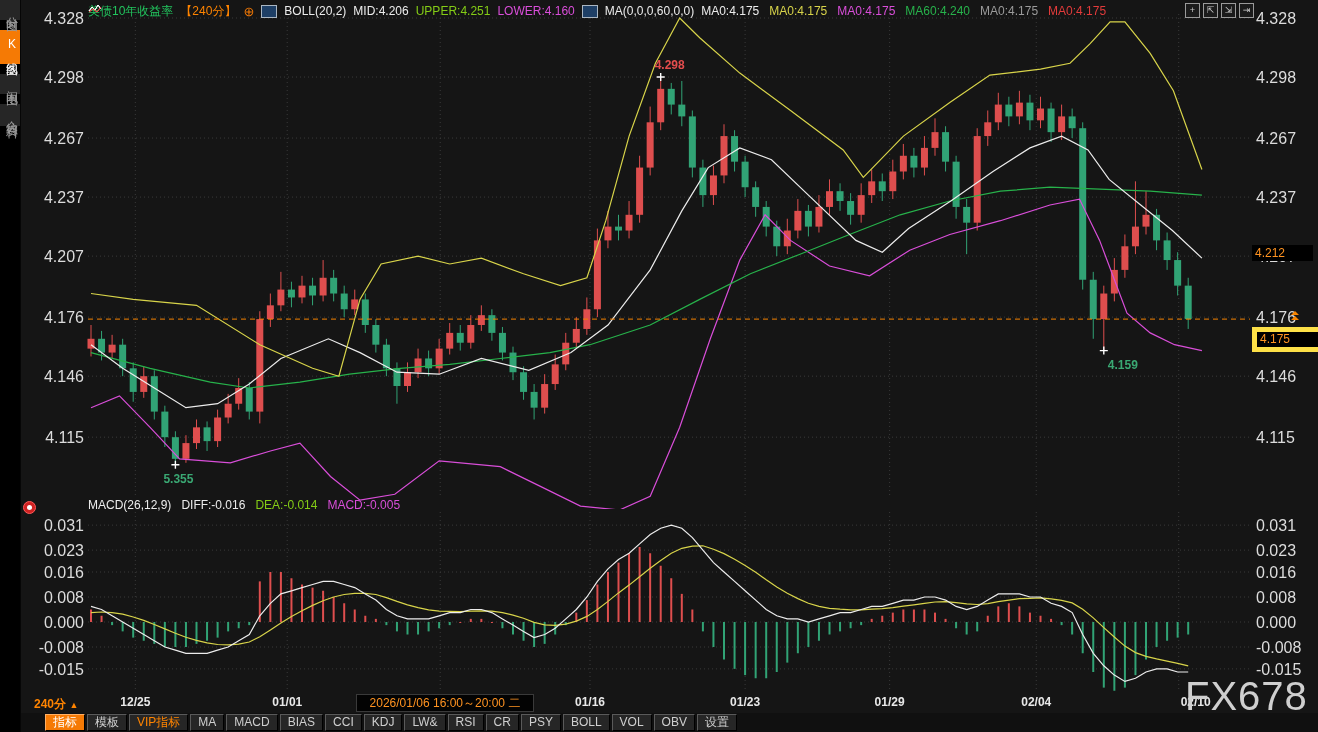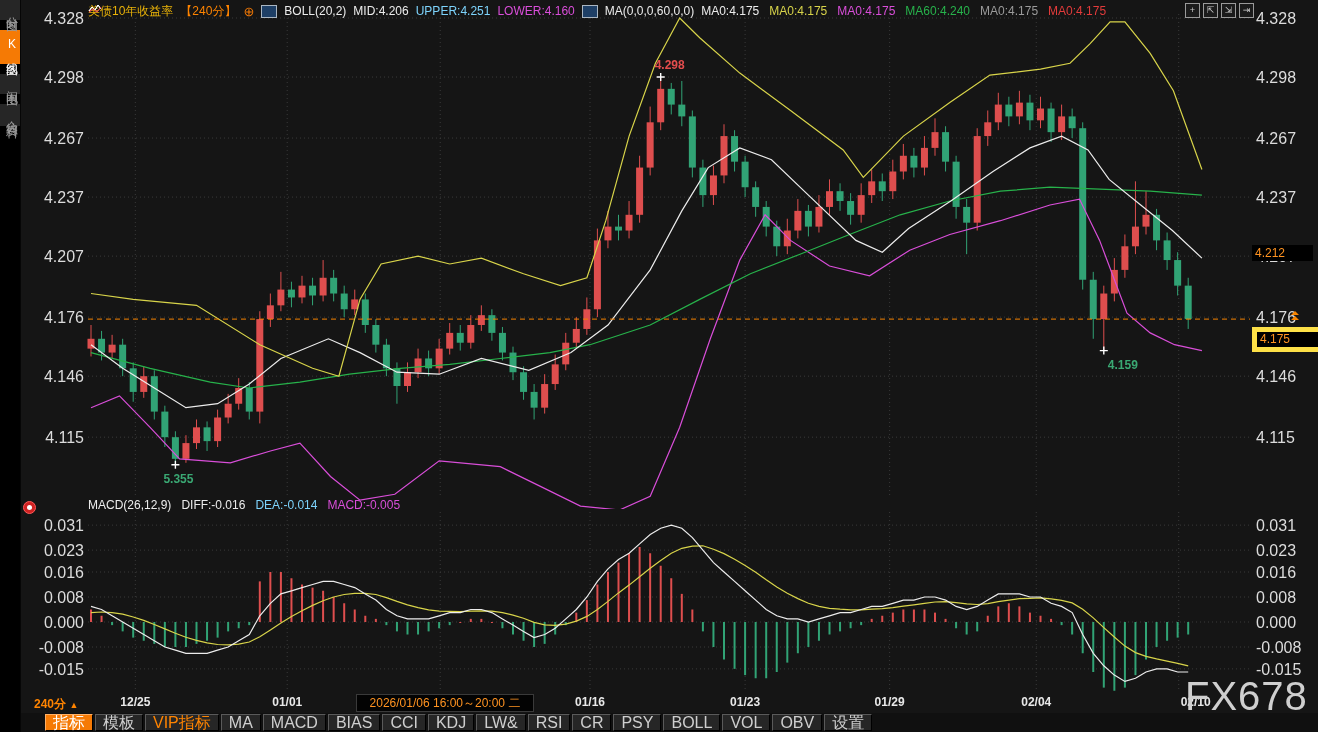--- a/index.html
+++ b/index.html
@@ -6,25 +6,25 @@
   .app{position:relative;width:1318px;height:732px;background:#151515;overflow:hidden;
        font-family:"Liberation Sans",sans-serif;color:#dcdcdc;}
   
   .sidebar{position:absolute;left:0;top:0;width:20px;height:732px;background:#000;border-right:1px solid #060606;}
   .side-tab{writing-mode:vertical-rl;text-orientation:upright;width:20px;padding:7px 0;margin-bottom:10px;
             text-align:center;font-size:12px;color:#9a9a9a;background:#262626;cursor:pointer;letter-spacing:2px;}
   .side-tab.active{background:#f57a05;color:#fff;}
   
   .hdr{position:absolute;left:88px;top:3px;height:16px;display:flex;align-items:center;gap:7px;
        font-size:12px;white-space:nowrap;z-index:5;}
-  .hdr .title{color:#eab308;}
+  .hdr .title{color:#22c55e;}
   .hdr .period{color:#ff8400;}
   .hdr .linkicon{color:#f57a05;font-size:13px;line-height:13px;}
   .mini-icon{width:14px;height:11px;background:#1e3f66;border:1px solid #aab6c2;display:inline-block;}
-  .c-white{color:#ececec}.c-yellow{color:#7dd3fc}.c-magenta{color:#d94ed9}
+  .c-white{color:#ececec}.c-yellow{color:#84cc16}.c-magenta{color:#d94ed9}
   .winicons{position:absolute;left:1185px;top:3px;display:flex;gap:3px;z-index:6;}
   .winicon{width:13px;height:13px;border:1px solid #9a9a9a;color:#c8c8c8;font-size:9px;line-height:12px;
            text-align:center;background:#1b1b1b;cursor:pointer;}
   
   .ytick{position:absolute;font-size:16px;color:#dcdcdc;z-index:4;}
   .ytick.left{width:48px;text-align:right;}
   .xtick{position:absolute;top:695px;width:64px;text-align:center;font-size:12px;font-weight:bold;color:#e8e8e8;z-index:4;}
   
   .box-marker{position:absolute;left:1252px;width:58px;height:16px;line-height:16px;font-size:12px;
               padding-left:3px;background:#000;color:#ff9321;z-index:6;}
@@ -39,21 +39,21 @@
   
   .macd-hdr{position:absolute;left:88px;top:498px;font-size:12px;display:flex;gap:10px;z-index:5;white-space:nowrap;}
   .macd-gear{position:absolute;left:23px;top:501px;width:11px;height:11px;border-radius:50%;background:#cf2222;
              border:1px solid #ff5a5a;z-index:6;cursor:pointer;}
   .macd-gear:after{content:"";position:absolute;left:3px;top:3px;width:5px;height:5px;border-radius:50%;background:#fff;}
   
   .watermark{position:absolute;left:1185px;top:674px;font-size:40px;letter-spacing:1px;color:#cfcfcf;z-index:8;}
   
   .toolbar{position:absolute;left:21px;right:0;top:713px;height:19px;background:#101010;display:flex;
            align-items:center;padding-left:24px;gap:2px;z-index:9;}
-  .tb-btn{height:15px;line-height:15px;padding:0 7px;font-size:16px;background:#262626;color:#cfcfcf;
+  .tb-btn{height:15px;line-height:15px;padding:0 7px;font-size:12px;background:#262626;color:#cfcfcf;
           border-top:1px solid #5a5a5a;border-left:1px solid #5a5a5a;border-right:1px solid #000;
           border-bottom:1px solid #000;cursor:pointer;white-space:nowrap;}
   .tb-btn.active{background:#f57a05;color:#fff;border-top-color:#ffb066;border-left-color:#ffb066;}
   .tb-btn.vip{color:#ff8400;}
   svg{position:absolute;left:0;top:0;z-index:2;}
 </style>
 </head>
 <body>
 
 <div class="app">

